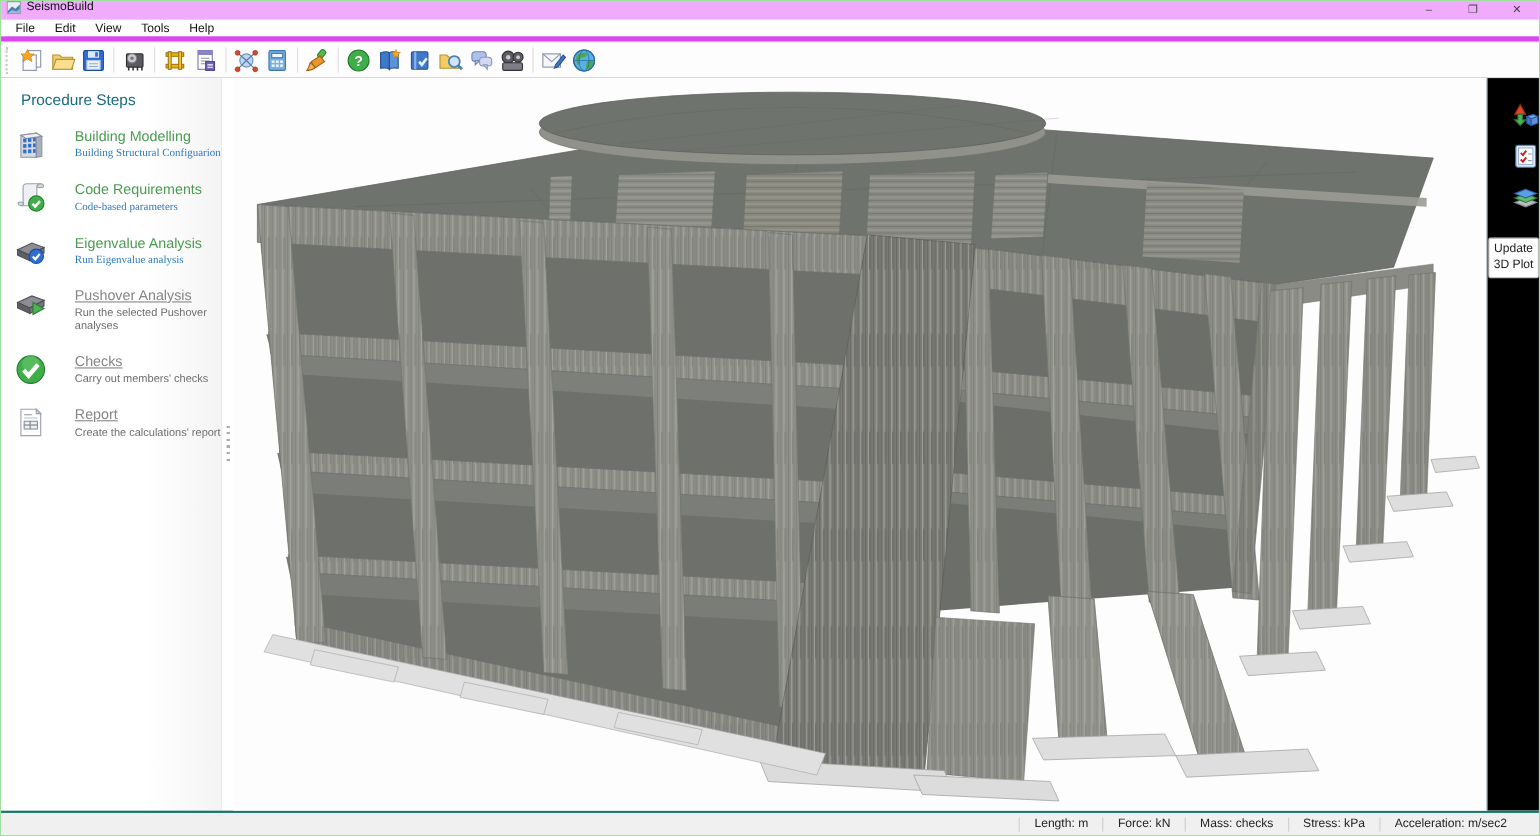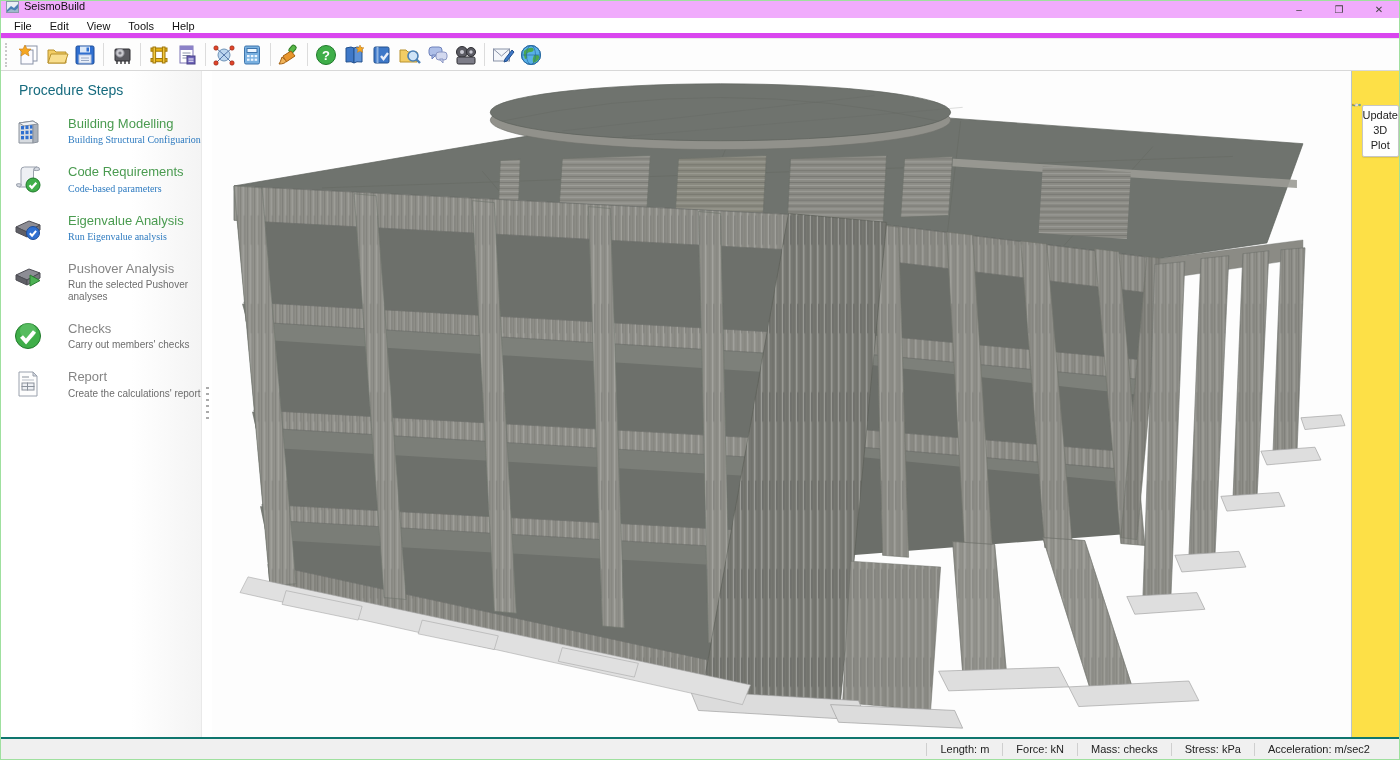--- a/index.html
+++ b/index.html
@@ -28,27 +28,27 @@
            border-right:1px solid #e9e9e9;overflow:hidden;}
   .sidebar-header{color:#176b7e;font-size:14px;padding:11px 0 0 18px;}
   .step{display:flex;gap:25px;margin:18px 0 0 12px;}
   .step:first-of-type{margin-top:15px;}
   .step-icon{width:30px;height:30px;flex:none;}
   .step-text{padding-top:1px;}
   .step-title{font-size:13px;line-height:1.1;}
   .step-sub{font-size:10px;line-height:1.2;margin-top:3px;width:146px;}
   .state-active .step-title{color:#4a9b50;}
   .state-active .step-sub{color:#2e7bc0;font-family:Liberation Serif, serif;}
-  .state-pending .step-title{color:#858585;}
+  .state-pending .step-title{color:#858585;text-decoration:underline;}
   .state-pending .step-sub{color:#6d6d6d;}
   .splitter{width:10px;flex:none;background:#fff;display:flex;align-items:center;justify-content:center;}
   .grip{width:3px;height:34px;background:repeating-linear-gradient(to bottom,#ababab 0 2px,transparent 2px 6px);}
   .canvas{flex:1;min-width:0;background:#fdfdfd;border-right:1px solid #b9c4cc;position:relative;}
   .canvas svg{display:block;width:100%;height:100%;}
-  .rightbar{width:47px;flex:none;background:#fde047;display:flex;flex-direction:row;align-items:flex-start;
+  .rightbar{width:47px;flex:none;background:#000000;display:flex;flex-direction:column;align-items:flex-end;
             padding-top:22px;box-sizing:border-box;}
   .rb-icon{width:24px;height:24px;margin-bottom:13px;}
   .update-btn{margin-top:12px;width:44px;background:#fefefe;border:1px solid #c6c6c6;border-radius:2px;
               font-size:11px;color:#222;text-align:center;padding:2px 0 3px 0;line-height:1.35;
               box-shadow:0 1px 1px rgba(0,0,0,.10);}
   
   .statusbar{height:20px;flex:none;background:#f0f0f0;border-top:2px solid #0f766e;
              display:flex;align-items:center;justify-content:flex-end;padding-right:16px;}
   .sb-cell{font-size:11px;color:#222;padding:0 13px;border-left:1px solid #cfcfcf;height:13px;
            display:flex;align-items:center;white-space:nowrap;}

